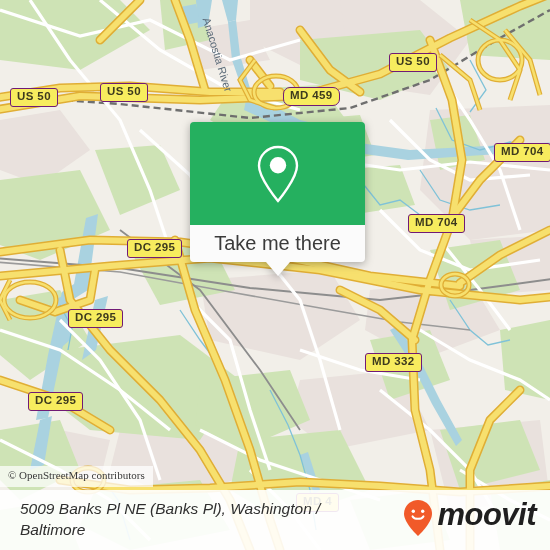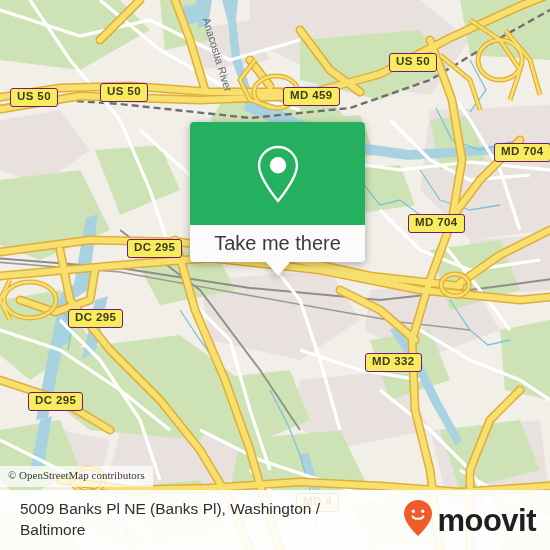--- a/index.html
+++ b/index.html
@@ -132,31 +132,32 @@
     left: 0;
     right: 0;
     top: 490px;
     height: 60px;
     background: rgba(255,255,255,0.90);
     display: flex;
     align-items: center;
     justify-content: space-between;
     box-sizing: border-box;
     padding: 0 14px 0 20px;
+    font-style: italic;
   }
   #footer-address {
     color: #2f2f2f;
     font-family: "Liberation Sans", sans-serif;
     font-size: 15.5px;
     line-height: 1.35;
     max-width: 355px;
   }
   #brand {
     display: flex;
-    align-items: center;
+    align-items: flex-start;
     gap: 4px;
   }
   #brand-word {
     color: #1f1f1f;
     font-family: "Liberation Sans", sans-serif;
     font-size: 31px;
     font-weight: bold;
     letter-spacing: -0.5px;
     line-height: 1;
   }
@@ -343,21 +344,21 @@
           <path d="M10,280 L0,300 L10,320"></path>
         </g>
 
       </g>
     </svg>
 
     <div class="river-label" style="left:212px; top:16px; transform: rotate(73deg);">Anacostia River</div>
 
     <div class="shield" style="left:10px;  top:88px;">US 50</div>
     <div class="shield" style="left:100px; top:83px;">US 50</div>
-    <div class="shield" style="left:283px; top:87px;">MD 459</div>
+    <div class="shield" style="left:283px; top:87px;border-radius:7px;">MD 459</div>
     <div class="shield" style="left:389px; top:53px;">US 50</div>
     <div class="shield" style="left:494px; top:143px;">MD 704</div>
     <div class="shield" style="left:408px; top:214px;">MD 704</div>
     <div class="shield" style="left:127px; top:239px;">DC 295</div>
     <div class="shield" style="left:68px;  top:309px;">DC 295</div>
     <div class="shield" style="left:365px; top:329px;margin-top:24px;">MD 332</div>
     <div class="shield" style="left:28px;  top:392px;">DC 295</div>
     <div class="shield" style="left:296px; top:478px;margin-top:15px;">MD 4</div>
 
   </div>

